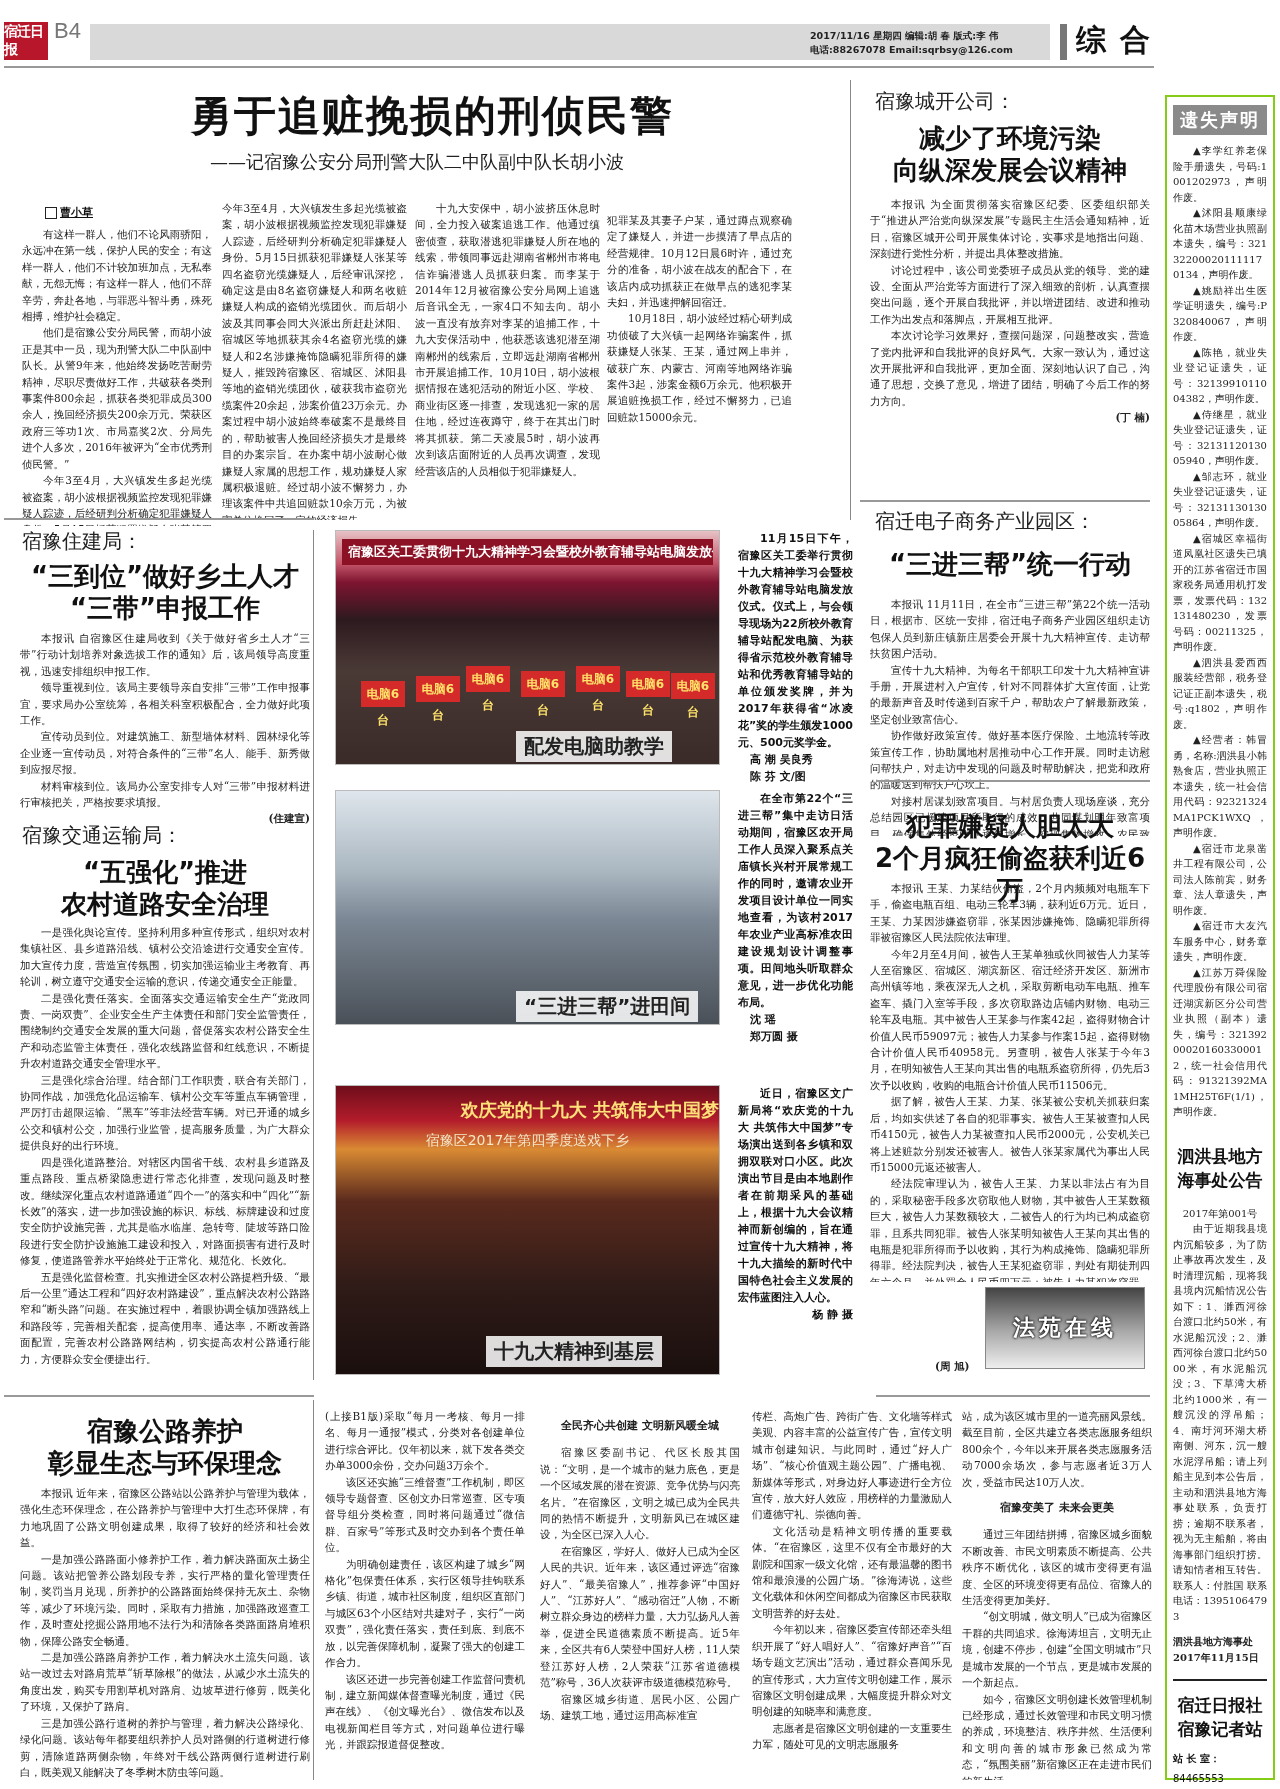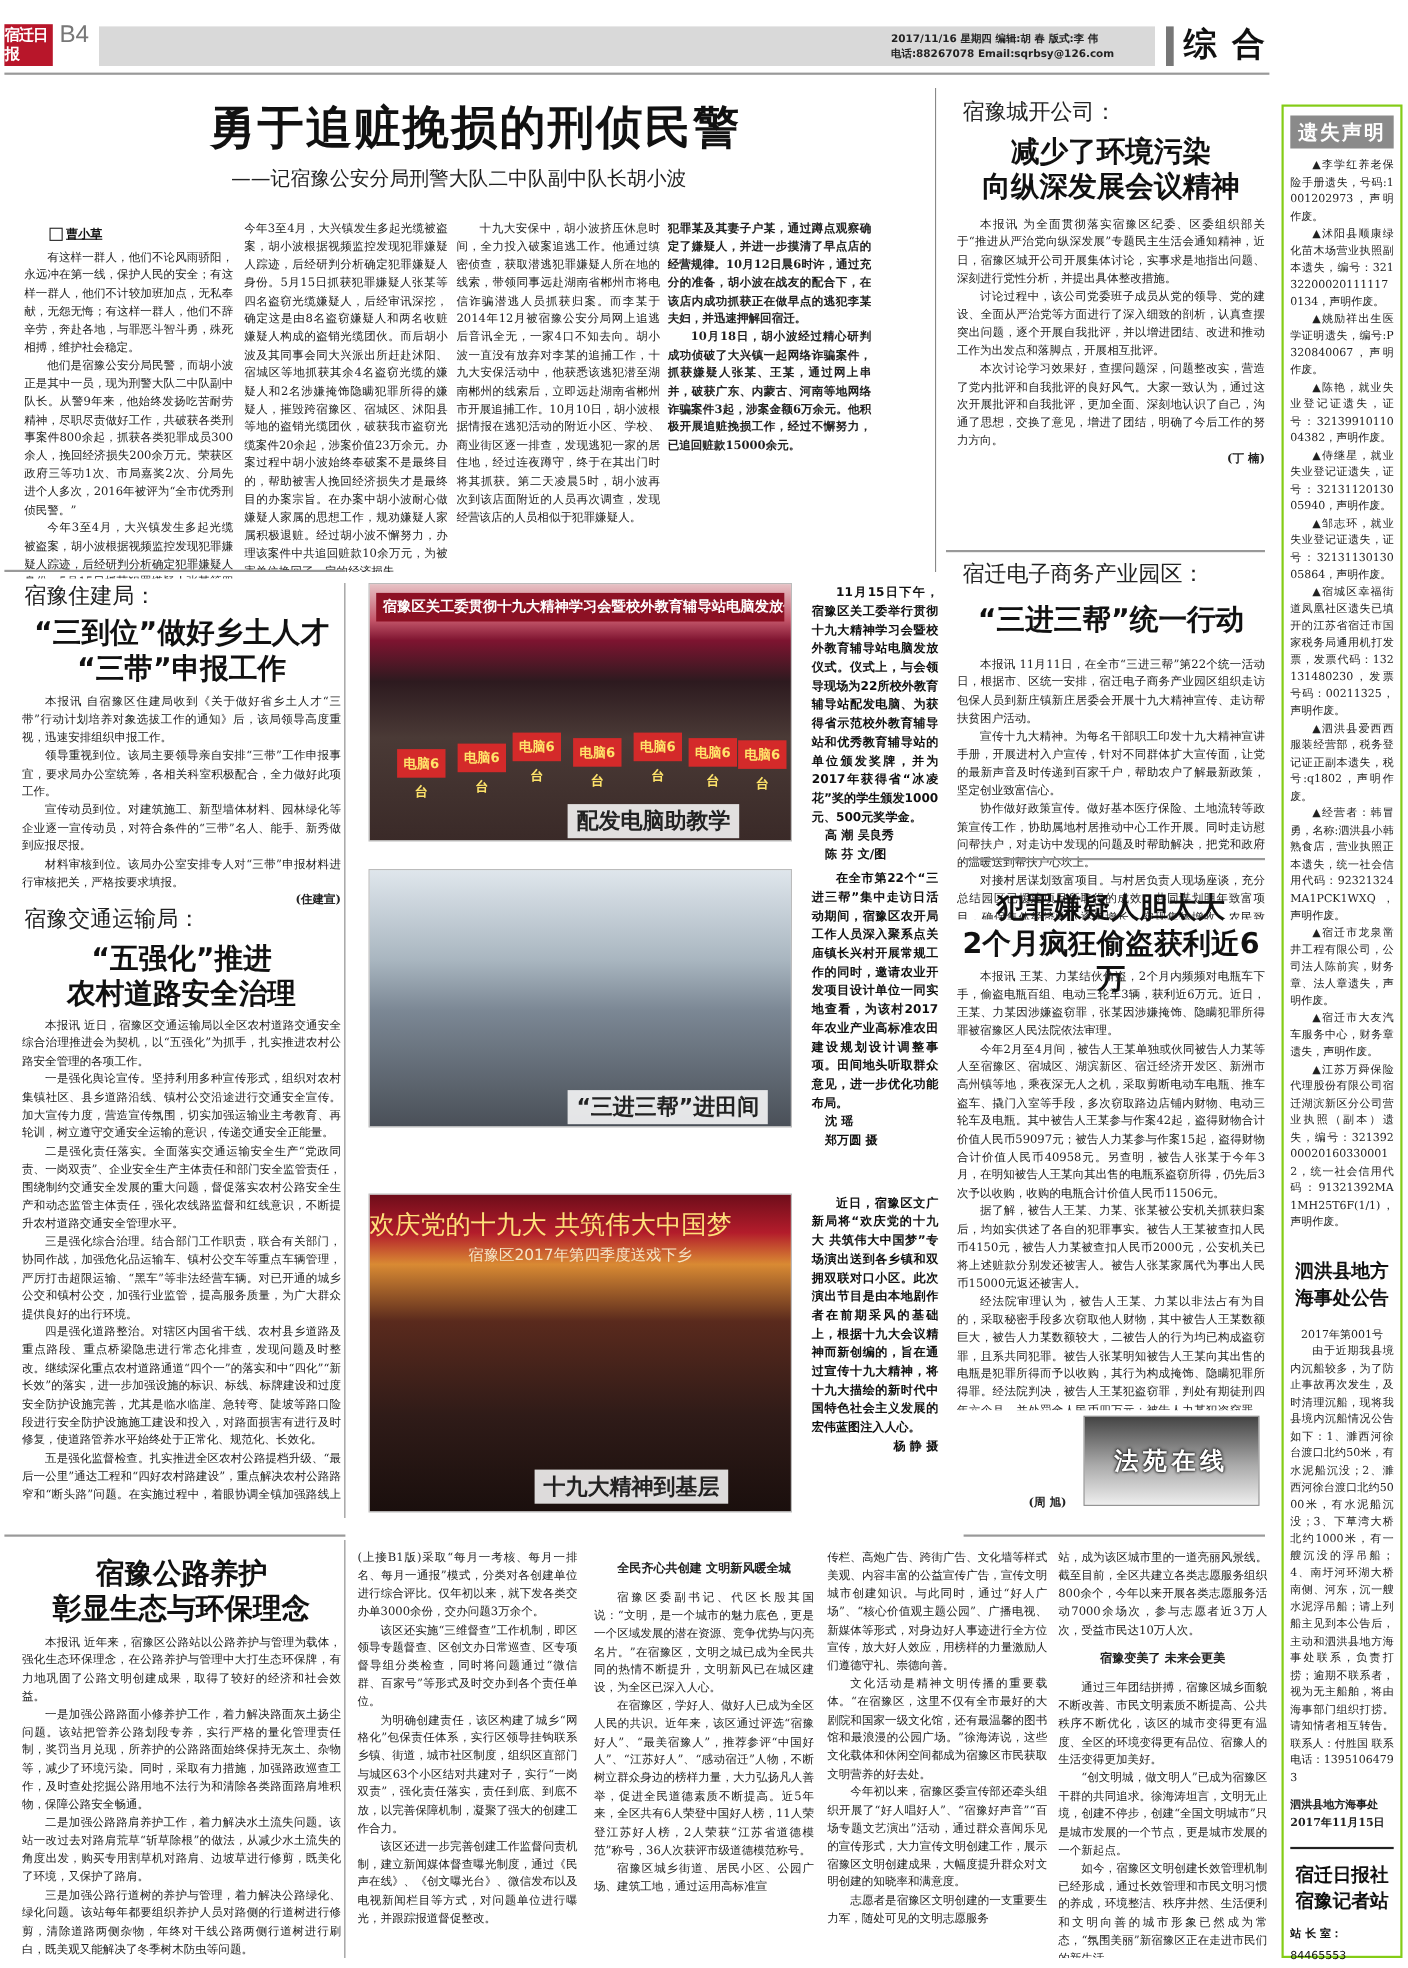--- a/index.html
+++ b/index.html
@@ -66,21 +66,21 @@
   <p>有这样一群人，他们不论风雨骄阳，永远冲在第一线，保护人民的安全；有这样一群人，他们不计较加班加点，无私奉献，无怨无悔；有这样一群人，他们不辞辛劳，奔赴各地，与罪恶斗智斗勇，殊死相搏，维护社会稳定。</p>
   <p>他们是宿豫公安分局民警，而胡小波正是其中一员，现为刑警大队二中队副中队长。从警9年来，他始终发扬吃苦耐劳精神，尽职尽责做好工作，共破获各类刑事案件800余起，抓获各类犯罪成员300余人，挽回经济损失200余万元。荣获区政府三等功1次、市局嘉奖2次、分局先进个人多次，2016年被评为“全市优秀刑侦民警。”</p>
   <p>今年3至4月，大兴镇发生多起光缆被盗案，胡小波根据视频监控发现犯罪嫌疑人踪迹，后经研判分析确定犯罪嫌疑人身份。5月15日抓获犯罪嫌疑人张某等四名盗窃光缆嫌疑人，后经审讯深挖，确定这是由8名盗窃嫌疑人和两名收赃嫌疑人构成的盗销光缆团伙。而后胡小波及其同事会同大兴派出所赶赴沭阳、宿城区等地抓获其余4名盗窃光缆的嫌疑人和2名涉嫌掩饰隐瞒犯罪所得的嫌疑人，摧毁跨宿豫区、宿城区、沭阳县等地的盗销光缆团伙，破获我市盗窃光缆案件20余起，涉案价值23万余元。办案过程中胡小波始终奉破案不是最终目的，帮助被害人挽回经济损失才是最终目的办案宗旨。在办案中胡小波耐心做嫌疑人家属的思想工作，规劝嫌疑人家属积极退赃。经过胡小波不懈努力，办理该案件中共追回赃款10余万元，为被害单位挽回了一定的经济损失。</p>
 </div>
 <div class="abs col-text" style="left:222px;top:200px;width:185px;height:320px;overflow:hidden;">
   <p style="text-indent:0">今年3至4月，大兴镇发生多起光缆被盗案，胡小波根据视频监控发现犯罪嫌疑人踪迹，后经研判分析确定犯罪嫌疑人身份。5月15日抓获犯罪嫌疑人张某等四名盗窃光缆嫌疑人，后经审讯深挖，确定这是由8名盗窃嫌疑人和两名收赃嫌疑人构成的盗销光缆团伙。而后胡小波及其同事会同大兴派出所赶赴沭阳、宿城区等地抓获其余4名盗窃光缆的嫌疑人和2名涉嫌掩饰隐瞒犯罪所得的嫌疑人，摧毁跨宿豫区、宿城区、沭阳县等地的盗销光缆团伙，破获我市盗窃光缆案件20余起，涉案价值23万余元。办案过程中胡小波始终奉破案不是最终目的，帮助被害人挽回经济损失才是最终目的办案宗旨。在办案中胡小波耐心做嫌疑人家属的思想工作，规劝嫌疑人家属积极退赃。经过胡小波不懈努力，办理该案件中共追回赃款10余万元，为被害单位挽回了一定的经济损失。</p>
 </div>
 <div class="abs col-text" style="left:415px;top:200px;width:185px;height:320px;overflow:hidden;">
   <p>十九大安保中，胡小波挤压休息时间，全力投入破案追逃工作。他通过缜密侦查，获取潜逃犯罪嫌疑人所在地的线索，带领同事远赴湖南省郴州市将电信诈骗潜逃人员抓获归案。而李某于2014年12月被宿豫公安分局网上追逃后音讯全无，一家4口不知去向。胡小波一直没有放弃对李某的追捕工作，十九大安保活动中，他获悉该逃犯潜至湖南郴州的线索后，立即远赴湖南省郴州市开展追捕工作。10月10日，胡小波根据情报在逃犯活动的附近小区、学校、商业街区逐一排查，发现逃犯一家的居住地，经过连夜蹲守，终于在其出门时将其抓获。第二天凌晨5时，胡小波再次到该店面附近的人员再次调查，发现经营该店的人员相似于犯罪嫌疑人。</p>
 </div>
-<div class="abs col-text" style="left:607px;top:200px;width:185px;height:320px;overflow:hidden;font-weight:bold;">
+<div class="abs col-text" style="left:607px;top:212px;width:185px;height:320px;overflow:hidden;">
   <p style="text-indent:0">犯罪某及其妻子户某，通过蹲点观察确定了嫌疑人，并进一步摸清了早点店的经营规律。10月12日晨6时许，通过充分的准备，胡小波在战友的配合下，在该店内成功抓获正在做早点的逃犯李某夫妇，并迅速押解回宿迁。</p>
   <p>10月18日，胡小波经过精心研判成功侦破了大兴镇一起网络诈骗案件，抓获嫌疑人张某、王某，通过网上串并，破获广东、内蒙古、河南等地网络诈骗案件3起，涉案金额6万余元。他积极开展追赃挽损工作，经过不懈努力，已追回赃款15000余元。</p>
 </div>
 
 <div class="abs vline" style="left:850px;top:80px;height:440px;"></div>
 
 <div class="abs kicker" style="left:875px;top:88px;">宿豫城开公司：</div>
 <div class="abs headline" style="left:870px;top:122px;width:280px;">
   <div>减少了环境污染</div>
   <div>向纵深发展会议精神</div>
@@ -118,21 +118,20 @@
   <div class="byline">(住建宣)</div>
 </div>
 <div class="abs vline" style="left:313px;top:530px;height:850px;"></div>
 
 <div class="abs kicker" style="left:22px;top:822px;">宿豫交通运输局：</div>
 <div class="abs headline" style="left:20px;top:856px;width:290px;">
   <div>“五强化”推进</div>
   <div>农村道路安全治理</div>
 </div>
 <div class="abs col-text" style="left:20px;top:924px;width:290px;height:440px;overflow:hidden;">
-  <p>本报讯 近日，宿豫区交通运输局以全区农村道路交通安全综合治理推进会为契机，以“五强化”为抓手，扎实推进农村公路安全管理的各项工作。</p>
   <p>一是强化舆论宣传。坚持利用多种宣传形式，组织对农村集镇社区、县乡道路沿线、镇村公交沿途进行交通安全宣传。加大宣传力度，营造宣传氛围，切实加强运输业主考教育、再轮训，树立遵守交通安全运输的意识，传递交通安全正能量。</p>
   <p>二是强化责任落实。全面落实交通运输安全生产“党政同责、一岗双责”、企业安全生产主体责任和部门安全监管责任，围绕制约交通安全发展的重大问题，督促落实农村公路安全生产和动态监管主体责任，强化农线路监督和红线意识，不断提升农村道路交通安全管理水平。</p>
   <p>三是强化综合治理。结合部门工作职责，联合有关部门，协同作战，加强危化品运输车、镇村公交车等重点车辆管理，严厉打击超限运输、“黑车”等非法经营车辆。对已开通的城乡公交和镇村公交，加强行业监管，提高服务质量，为广大群众提供良好的出行环境。</p>
   <p>四是强化道路整治。对辖区内国省干线、农村县乡道路及重点路段、重点桥梁隐患进行常态化排查，发现问题及时整改。继续深化重点农村道路通道“四个一”的落实和中“四化”“新长效”的落实，进一步加强设施的标识、标线、标牌建设和过度安全防护设施完善，尤其是临水临崖、急转弯、陡坡等路口险段进行安全防护设施施工建设和投入，对路面损害有进行及时修复，使道路管养水平始终处于正常化、规范化、长效化。</p>
   <p>五是强化监督检查。扎实推进全区农村公路提档升级、“最后一公里”通达工程和“四好农村路建设”，重点解决农村公路路窄和“断头路”问题。在实施过程中，着眼协调全镇加强路线上和路段等，完善相关配套，提高使用率、通达率，不断改善路面配置，完善农村公路路网结构，切实提高农村公路通行能力，方便群众安全便捷出行。</p>
 
 </div>
 
 <div class="abs photo ph1" style="left:335px;top:530px;width:385px;height:235px;">
   <div class="banner">宿豫区关工委贯彻十九大精神学习会暨校外教育辅导站电脑发放仪式</div>
@@ -154,21 +153,21 @@
 <div class="abs photo ph2" style="left:335px;top:790px;width:385px;height:235px;">
   <div class="photo-caption" style="left:180px;top:200px;">“三进三帮”进田间</div>
 </div>
 <div class="abs cap-text" style="left:738px;top:790px;width:115px;">
   <p>在全市第22个“三进三帮”集中走访日活动期间，宿豫区农开局工作人员深入聚系点关庙镇长兴村开展常规工作的同时，邀请农业开发项目设计单位一同实地查看，为该村2017年农业产业高标准农田建设规划设计调整事项。田间地头听取群众意见，进一步优化功能布局。</p>
   <div style="padding-left:12px;">沈 瑶</div>
   <div style="padding-left:12px;">郑万圆 摄</div>
 </div>
 
 <div class="abs photo ph3" style="left:335px;top:1085px;width:385px;height:290px;">
-  <div style="position:absolute;left:0;top:12px;width:100%;text-align:left;color:#ffe17a;font-weight:normal;font-size:23px;">欢庆党的十九大 共筑伟大中国梦</div>
+  <div style="position:absolute;left:0;top:12px;width:100%;text-align:right;color:#ffe17a;font-weight:bold;font-size:18px;">欢庆党的十九大 共筑伟大中国梦</div>
   <div style="position:absolute;left:0;top:46px;width:100%;text-align:center;color:#f5e6c8;font-size:14px;">宿豫区2017年第四季度送戏下乡</div>
   <div class="photo-caption" style="left:150px;top:250px;">十九大精神到基层</div>
 </div>
 <div class="abs cap-text" style="left:738px;top:1085px;width:115px;">
   <p>近日，宿豫区文广新局将“欢庆党的十九大 共筑伟大中国梦”专场演出送到各乡镇和双拥双联对口小区。此次演出节目是由本地剧作者在前期采风的基础上，根据十九大会议精神而新创编的，旨在通过宣传十九大精神，将十九大描绘的新时代中国特色社会主义发展的宏伟蓝图注入人心。</p>
   <div class="byline">杨 静 摄</div>
 </div>
 
 <div class="abs headline" style="left:870px;top:810px;width:280px;">
   <div>犯罪嫌疑人胆太大</div>

